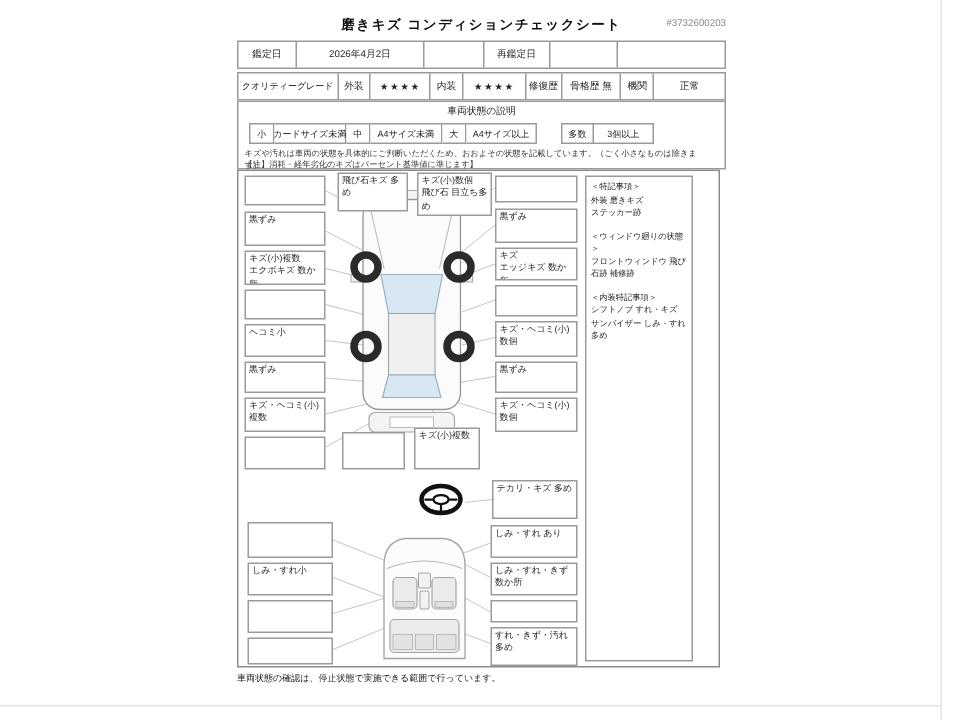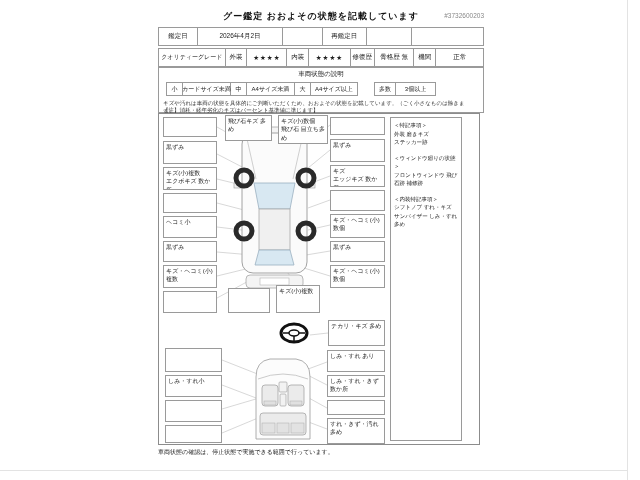--- a/index.html
+++ b/index.html
@@ -34,21 +34,21 @@
   .edge{background:#e3e3e3;}
 </style>
 </head>
 <body>
 
 <div class="page">
 
   <div class="abs edge" style="left:627px;top:0;width:1px;height:480px;"></div>
   <div class="abs edge" style="left:0;top:470px;width:628px;height:1px;"></div>
 
-  <div class="abs title" style="left:158px;top:10px;width:326px;">グー鑑定 おおよその状態を記載しています</div>
+  <div class="abs title" style="left:158px;top:10px;width:326px;">磨きキズ コンディションチェックシート</div>
   <div class="abs serial" style="left:408px;top:12px;width:76px;">#3732600203</div>
 
   <div class="trow" style="left:158px;top:27px;width:326px;height:19px;">
     <div style="width:38px;">鑑定日</div>
     <div style="width:86px;">2026年4月2日</div>
     <div style="width:40px;"></div>
     <div style="width:44px;">再鑑定日</div>
     <div style="width:46px;"></div>
     <div style="width:72px;"></div>
   </div>

